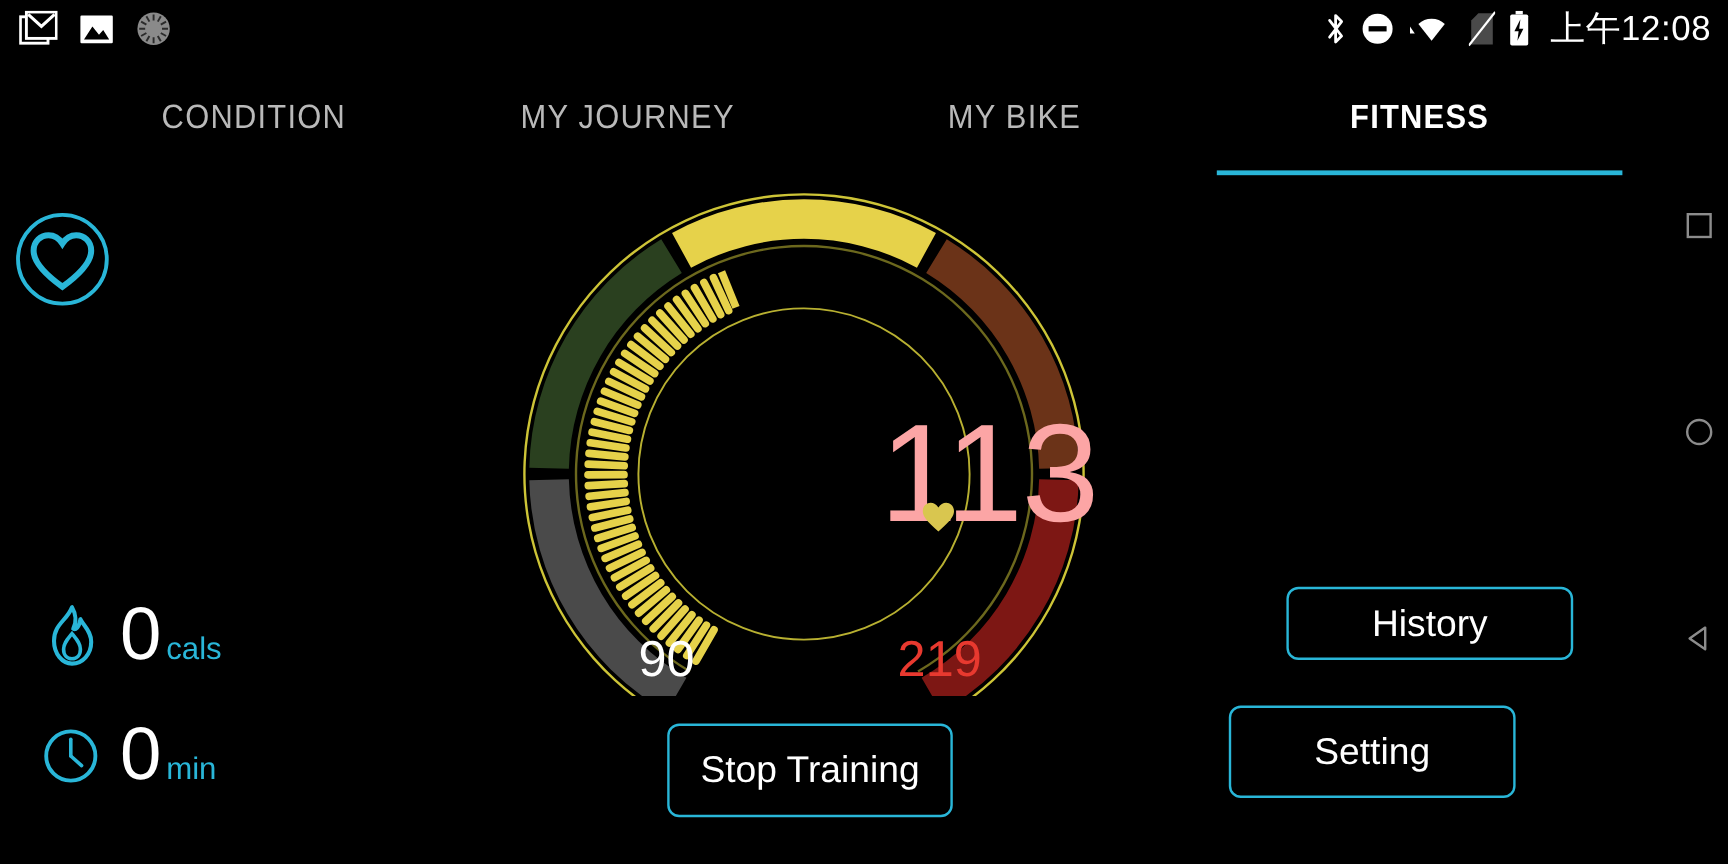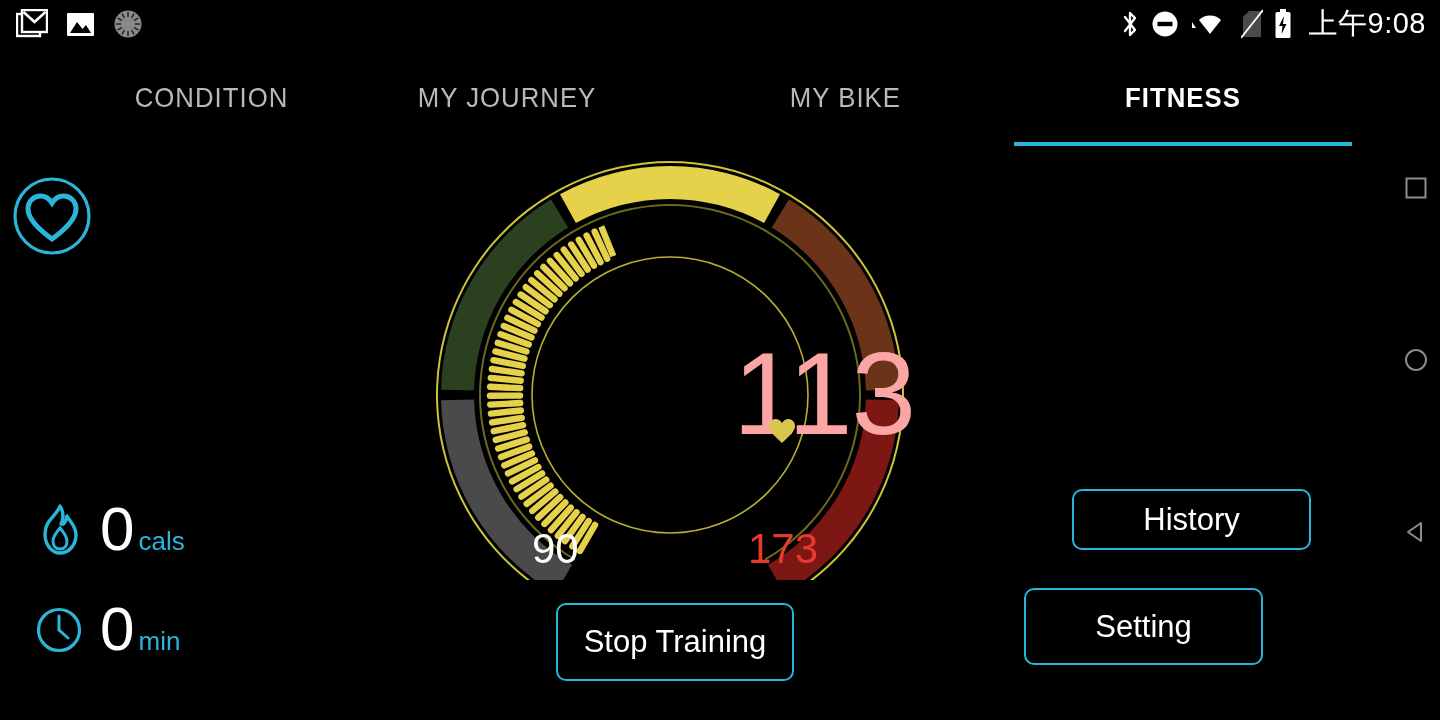--- a/index.html
+++ b/index.html
@@ -156,29 +156,29 @@
       <svg class="sb-icon" width="22" height="30" viewBox="0 0 22 30">
         <path d="M2 8 L8 2 L20 2 L20 28 L2 28 Z" fill="#4a4a4a"></path>
         <line x1="0" y1="29" x2="22" y2="1" stroke="#fff" stroke-width="1.8"></line>
       </svg>
 
       <svg class="sb-icon" width="18" height="30" viewBox="0 0 18 30">
         <rect x="6" y="0" width="6" height="3" fill="#fff"></rect>
         <rect x="1.5" y="3" width="15" height="26" rx="1.5" fill="#fff"></rect>
         <path d="M10 7 L5 17 L8.5 17 L7.5 25 L12.5 15 L9 15 Z" fill="#000"></path>
       </svg>
-      <div class="sb-time">上午9:08</div>
+      <div class="sb-time">上午12:08</div>
     </div>
   </div>
 
   <div class="tabbar">
     <div class="tab" style="left:0px; width:338px;margin-left:43px;">
       <div class="tab-label">CONDITION</div>
     </div>
-    <div class="tab" style="left:338px; width:338px;">
+    <div class="tab" style="left:354px; width:338px;">
       <div class="tab-label">MY JOURNEY</div>
     </div>
     <div class="tab" style="left:676px; width:338px;">
       <div class="tab-label">MY BIKE</div>
     </div>
     <div class="tab active" style="left:1014px; width:338px;">
       <div class="tab-label">FITNESS</div>
       <div class="tab-underline"></div>
     </div>
   </div>
@@ -271,21 +271,21 @@
         <line x1="188.3347930170557" y1="106.11496006559929" x2="176.2462155273609" y2="76.48615154626049" stroke="#e6d24a" stroke-width="6.4"></line>
       </svg>
 
     <div class="gauge-center-value" style="top:186px;">113</div>
 
     <svg width="28" height="26" viewBox="0 0 28 26" style="position:absolute; left:343px; top:268px;">
       <path d="M14 25 C4 16 1 12 1 8 C1 4 4 1 7.5 1 C10 1 12.5 2.5 14 5 C15.5 2.5 18 1 20.5 1 C24 1 27 4 27 8 C27 12 24 16 14 25 Z" fill="#d9c64f"></path>
     </svg>
 
     <div class="gauge-min" style="left:107px; top:375px;">90</div>
-    <div class="gauge-max" style="left:323px; top:375px;">173</div>
+    <div class="gauge-max" style="left:323px; top:375px;">219</div>
   </div>
 
   <div class="btn btn-stop">
     <span>Stop Training</span>
   </div>
   <div class="btn btn-hist">
     <span>History</span>
   </div>
   <div class="btn btn-set">
     <span>Setting</span>

